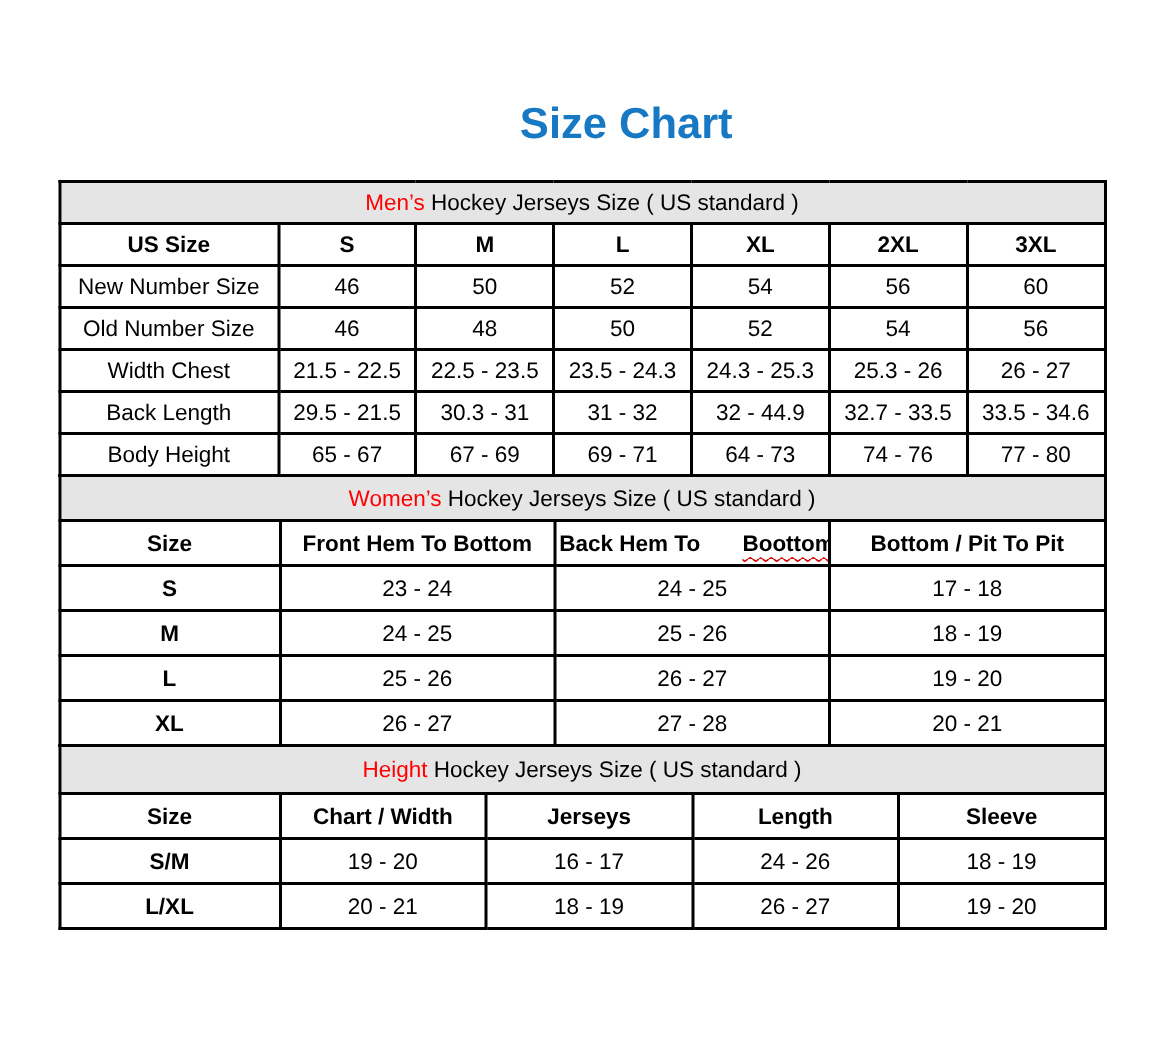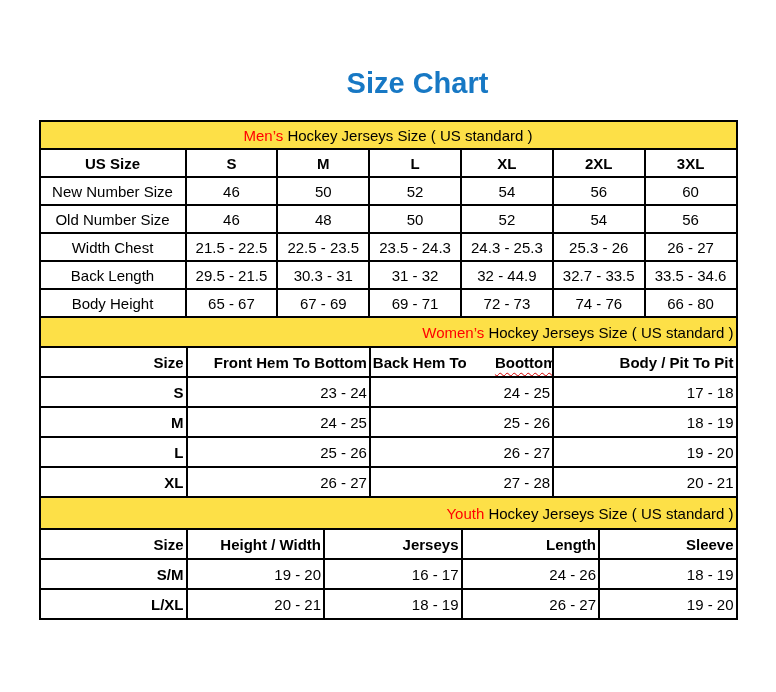--- a/index.html
+++ b/index.html
@@ -45,24 +45,23 @@
     vertical-align: middle;
     padding: 0 2px;
     font-size: 15px;
     font-weight: normal;
     height: 26px;
     overflow: hidden;
     white-space: nowrap;
   }
   .womens th, .womens td, .youth th, .youth td {
     height: 28px;
-    text-align: right;
   }
   .band {
-    background: #fde047;
+    background: #e5e5e5;
     height: 36px;
     font-size: 17px;
     font-weight: bold;
   }
   .youth .band { height: 30px; }
   .accent { color: #FF0000; }
   .cols th { font-weight: bold; margin-top: 13px; }
   .mens td.rlabel { font-weight: normal; }
   .womens td.rlabel, .youth td.rlabel { font-weight: bold; }
   .misspelled {
@@ -135,41 +134,41 @@
           <td>31 - 32</td>
           <td>32 - 44.9</td>
           <td>32.7 - 33.5</td>
           <td>33.5 - 34.6</td>
         </tr>
         <tr>
           <td class="rlabel">Body Height</td>
           <td>65 - 67</td>
           <td>67 - 69</td>
           <td>69 - 71</td>
-          <td>72 - 73</td>
+          <td>64 - 73</td>
           <td>74 - 76</td>
-          <td>66 - 80</td>
+          <td>77 - 80</td>
         </tr>
       </tbody>
     </table>
 
     <table class="size-table womens">
       <colgroup>
         <col style="width:147px">
         <col span="3">
       </colgroup>
       <tbody>
         <tr>
           <th colspan="4" class="band"><span class="accent">Women’s</span><span> Hockey Jerseys Size ( US standard )</span></th>
         </tr>
         <tr class="cols">
           <th>Size</th>
           <th>Front Hem To Bottom</th>
           <th><span>Back Hem To </span><span class="misspelled">Boottom</span></th>
-          <th>Body / Pit To Pit</th>
+          <th>Bottom / Pit To Pit</th>
         </tr>
         <tr>
           <td class="rlabel">S</td>
           <td>23 - 24</td>
           <td>24 - 25</td>
           <td>17 - 18</td>
         </tr>
         <tr>
           <td class="rlabel">M</td>
           <td>24 - 25</td>
@@ -191,25 +190,25 @@
       </tbody>
     </table>
 
     <table class="size-table youth">
       <colgroup>
         <col style="width:147px">
         <col span="4">
       </colgroup>
       <tbody>
         <tr>
-          <th colspan="5" class="band"><span class="accent">Youth</span><span> Hockey Jerseys Size ( US standard )</span></th>
+          <th colspan="5" class="band"><span class="accent">Height</span><span> Hockey Jerseys Size ( US standard )</span></th>
         </tr>
         <tr class="cols">
           <th>Size</th>
-          <th>Height / Width</th>
+          <th>Chart / Width</th>
           <th>Jerseys</th>
           <th>Length</th>
           <th>Sleeve</th>
         </tr>
         <tr>
           <td class="rlabel">S/M</td>
           <td>19 - 20</td>
           <td>16 - 17</td>
           <td>24 - 26</td>
           <td>18 - 19</td>

